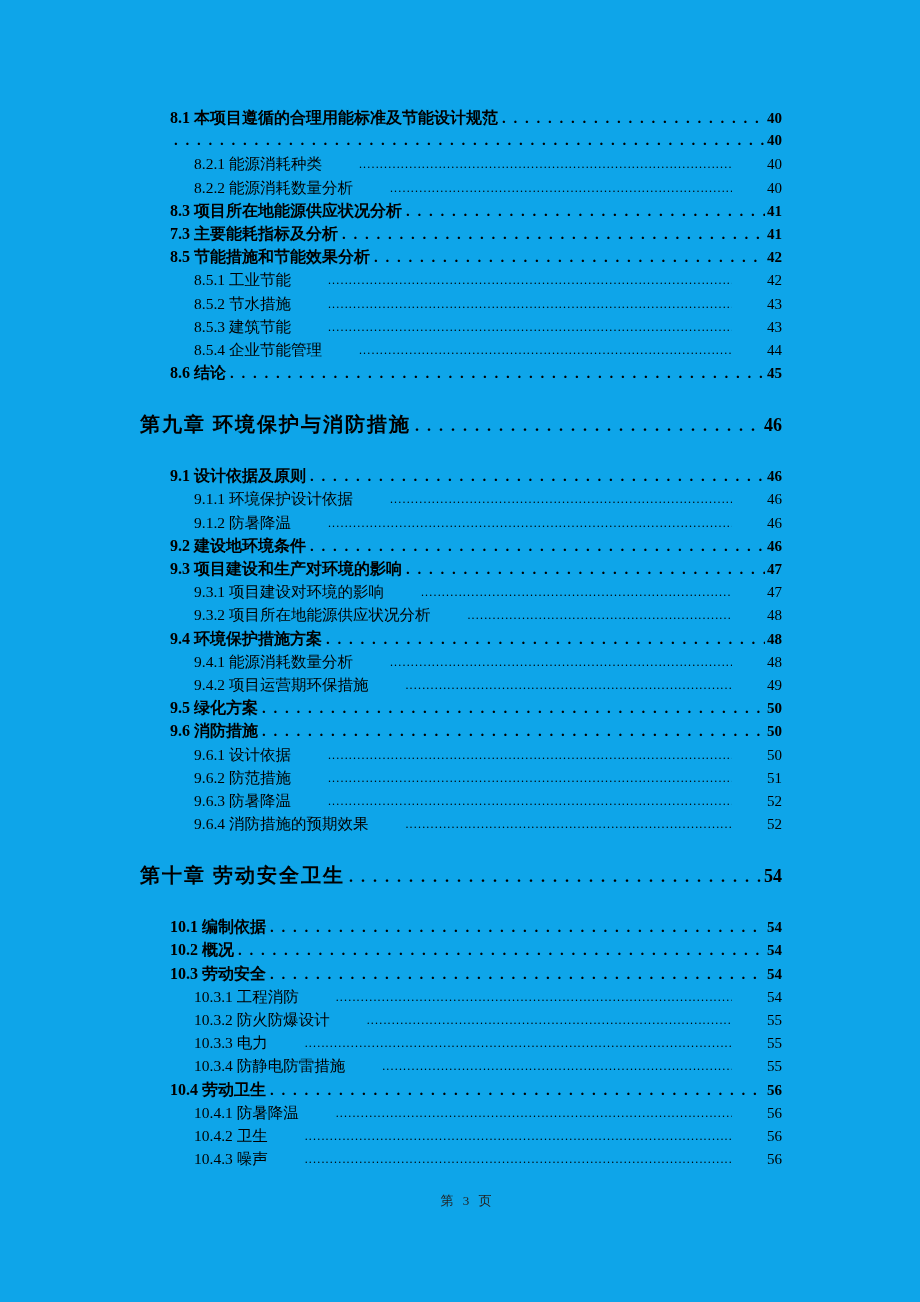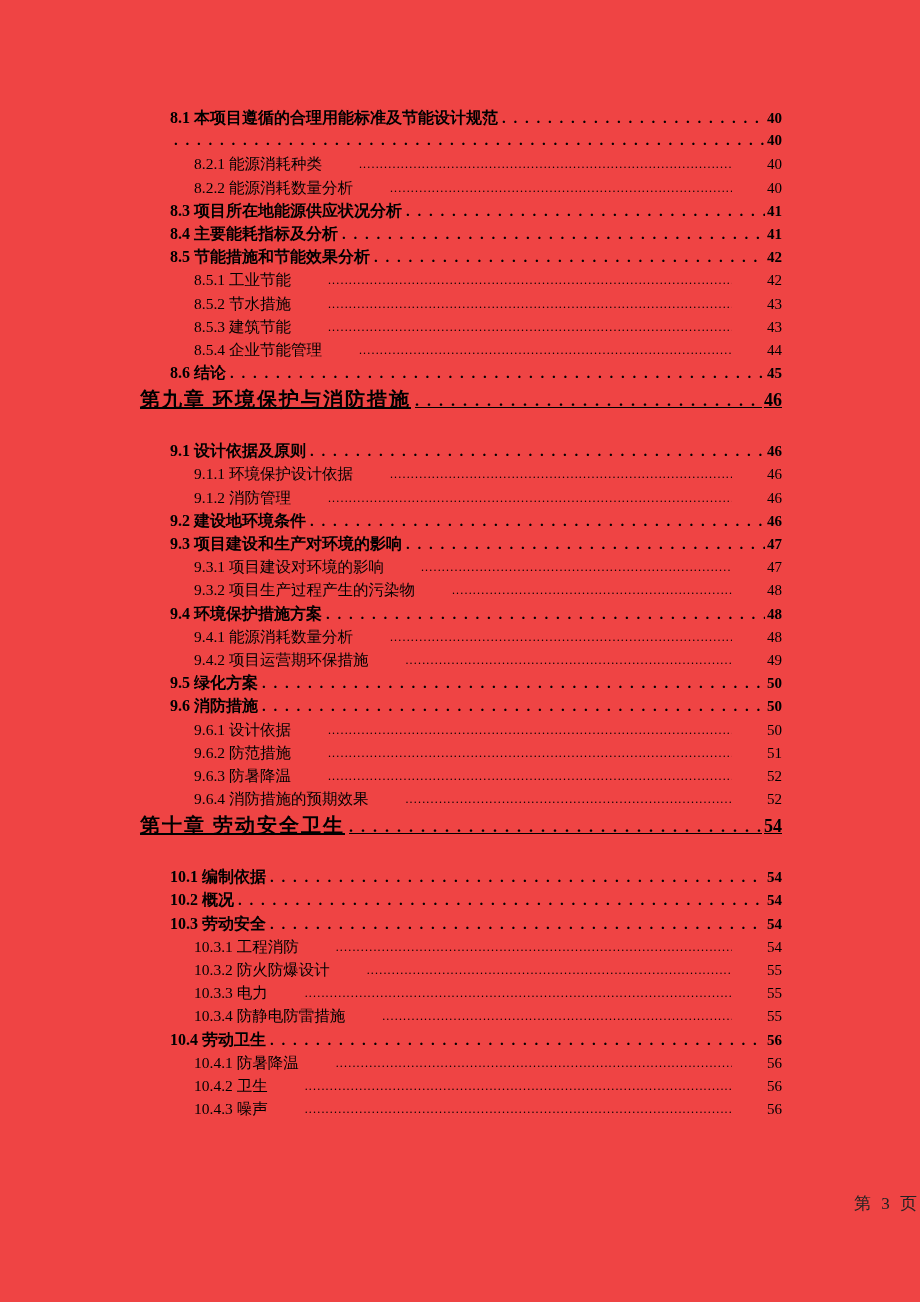--- a/index.html
+++ b/index.html
@@ -4,21 +4,21 @@
 <style>
   * { margin: 0; padding: 0; box-sizing: border-box; }
   html, body { background: #ffffff; }
   body {
     width: 920px; height: 1302px;
     position: relative;
     font-family: "Liberation Serif", "DejaVu Serif", serif;
     color: #000;
     overflow: hidden;
   }
-  .page { position: absolute; inset: 0; background: #ef4444; }
+  .page { position: absolute; inset: 0; background: #0ea5e9; }
   .toc {
     position: absolute;
     left: 140px; right: 138px; top: 106px;
   }
   .toc-row {
     display: flex;
     align-items: baseline;
     line-height: 23.2px;
     height: 23.2px;
     white-space: nowrap;
@@ -50,35 +50,35 @@
   .toc-s2 .toc-page { font-size: 15px; }
 
   
   .toc-chapter {
     padding-left: 0;
     font-weight: bold;
     font-size: 20px;
     letter-spacing: 2px;
     line-height: 30px;
     height: 30px;
+    margin-top: 25px;
     margin-bottom: 25px;
-    text-decoration: underline;
   }
   .toc-chapter .toc-leader { font-size: 16px; letter-spacing: 2px; }
   .toc-chapter .toc-leader::after {
     content: ". . . . . . . . . . . . . . . . . . . . . . . . . . . . . . . . . . . . . . . . . . . . . . . . . . . . . . . . . . . . . . . . . . . . . . . . . . . . . . . .";
   }
   .toc-chapter .toc-page { font-size: 18px; font-weight: bold; letter-spacing: 0; }
 
   .footer {
     position: absolute;
     left: 15px; right: 0;
     top: 1192px;
-    text-align: right;
-    font-size: 17px;
+    text-align: center;
+    font-size: 13px;
     letter-spacing: 3px;
     color: #222;
   }
 </style>
 </head>
 <body>
 
 <div class="page">
   <div class="toc">
 
@@ -100,21 +100,21 @@
     <span class="toc-label">8.2.2 能源消耗数量分析</span>
     <span class="toc-leader"></span>
     <span class="toc-page">40</span>
   </div>
       <div class="toc-row toc-s1">
     <span class="toc-label">8.3 项目所在地能源供应状况分析</span>
     <span class="toc-leader"></span>
     <span class="toc-page">41</span>
   </div>
       <div class="toc-row toc-s1">
-    <span class="toc-label">8.4 主要能耗指标及分析</span>
+    <span class="toc-label">7.3 主要能耗指标及分析</span>
     <span class="toc-leader"></span>
     <span class="toc-page">41</span>
   </div>
       <div class="toc-row toc-s1">
     <span class="toc-label">8.5 节能措施和节能效果分析</span>
     <span class="toc-leader"></span>
     <span class="toc-page">42</span>
   </div>
       <div class="toc-row toc-s2">
     <span class="toc-label">8.5.1 工业节能</span>
@@ -150,41 +150,41 @@
     <span class="toc-label">9.1 设计依据及原则</span>
     <span class="toc-leader"></span>
     <span class="toc-page">46</span>
   </div>
       <div class="toc-row toc-s2">
     <span class="toc-label">9.1.1 环境保护设计依据</span>
     <span class="toc-leader"></span>
     <span class="toc-page">46</span>
   </div>
       <div class="toc-row toc-s2">
-    <span class="toc-label">9.1.2 消防管理</span>
+    <span class="toc-label">9.1.2 防暑降温</span>
     <span class="toc-leader"></span>
     <span class="toc-page">46</span>
   </div>
       <div class="toc-row toc-s1">
     <span class="toc-label">9.2 建设地环境条件</span>
     <span class="toc-leader"></span>
     <span class="toc-page">46</span>
   </div>
       <div class="toc-row toc-s1">
     <span class="toc-label">9.3 项目建设和生产对环境的影响</span>
     <span class="toc-leader"></span>
     <span class="toc-page">47</span>
   </div>
       <div class="toc-row toc-s2">
     <span class="toc-label">9.3.1 项目建设对环境的影响</span>
     <span class="toc-leader"></span>
     <span class="toc-page">47</span>
   </div>
       <div class="toc-row toc-s2">
-    <span class="toc-label">9.3.2 项目生产过程产生的污染物</span>
+    <span class="toc-label">9.3.2 项目所在地能源供应状况分析</span>
     <span class="toc-leader"></span>
     <span class="toc-page">48</span>
   </div>
       <div class="toc-row toc-s1">
     <span class="toc-label">9.4 环境保护措施方案</span>
     <span class="toc-leader"></span>
     <span class="toc-page">48</span>
   </div>
       <div class="toc-row toc-s2">
     <span class="toc-label">9.4.1 能源消耗数量分析</span>

